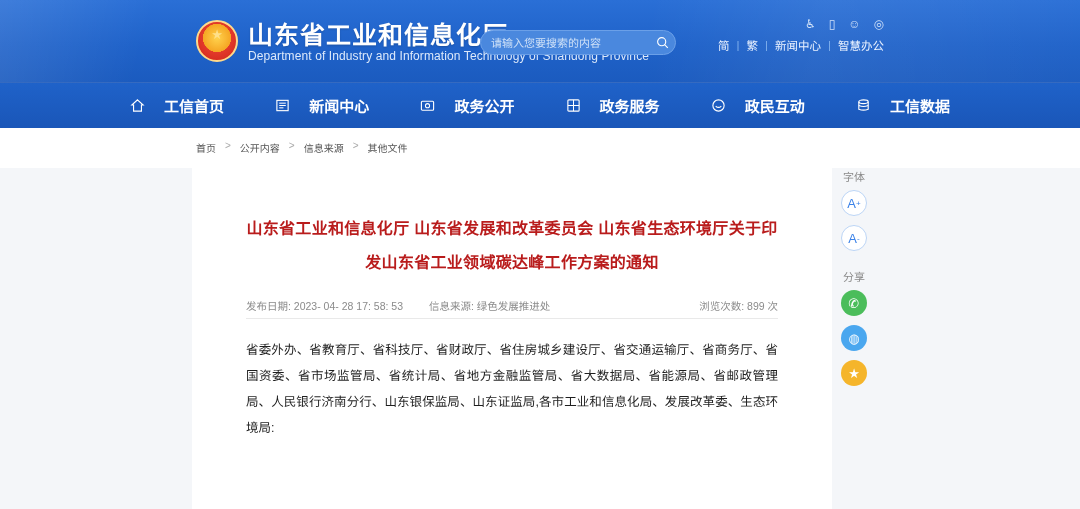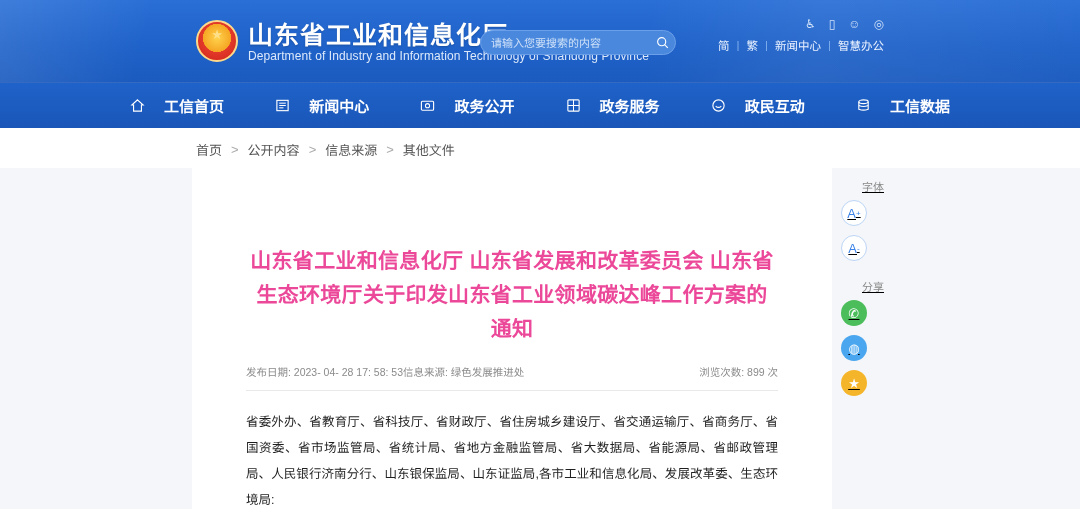--- a/index.html
+++ b/index.html
@@ -105,72 +105,72 @@
     color: #ffffff; font-size: 15px; font-weight: bold;
     cursor: pointer; white-space: nowrap;
   }
   .nav-ico { width: 15px; height: 15px; display: inline-block; }
   .nav-ico svg { display: block; }
 
   
   .crumb-band { height: 40px; background: #ffffff; position: relative; }
   .crumb {
     position: absolute; left: 196px; top: 12px;
-    font-size: 13px; color: #555555;
-    display: flex; align-items: center; gap: 9px;
+    font-size: 10px; color: #555555;
+    display: flex; gap: 9px;
   }
   .crumb a { color: #555555; text-decoration: none; }
   .crumb .gt { color: #aaaaaa; }
 
   
   .body-area {
     position: relative;
     background: #f4f6f9;
     height: 341px;
   }
   .paper {
     position: absolute; left: 192px; top: 0; width: 640px; min-height: 341px;
     background: #ffffff;
   }
   .paper-inner { padding: 44px 54px 0 54px; }
 
   .doc-title {
     text-align: center;
-    font-size: 21px; font-weight: bold; color: #ec4899;
-    line-height: 34px; letter-spacing: .3px; margin-top: 32px;
+    font-size: 16px; font-weight: bold; color: #b91c1c;
+    line-height: 34px; letter-spacing: .3px;
   }
 
   .meta {
     margin-top: 18px;
     display: flex; align-items: center;
     font-size: 10.5px; color: #8b8b8b;
     border-bottom: 1px solid #e9e9e9;
-    padding-bottom: 11px;
+    padding-bottom: 5px;
     text-align: center;
   }
   .meta .m1 { white-space: nowrap; }
-  .meta .m2 { white-space: nowrap; }
+  .meta .m2 { margin-left: 26px; white-space: nowrap; }
   .meta .m3 { margin-left: auto; white-space: nowrap; }
 
   .doc-no {
     text-align: center; margin-top: 18px;
     font-size: 13px; color: #1a1a1a; font-weight: bold;
   }
 
   .doc-body {
     margin-top: 18px;
     font-size: 12.5px; color: #1f1f1f; line-height: 26px;
     text-align: justify;
   }
   .doc-body p { margin: 0 0 2px 0; }
 
   
   .tools {
-    position: absolute; right: 196px; top: 10px;
-    width: 60px; text-align: right; text-decoration: underline;
+    position: absolute; right: 196px; top: 0;
+    width: 60px; text-align: center;
   }
   .tool-label { font-size: 11px; color: #8a8a8a; margin-bottom: 6px; }
   .tool-btn {
     width: 26px; height: 26px; border-radius: 50%;
     margin: 0 auto 9px auto;
     display: flex; align-items: center; justify-content: center;
     font-size: 13px; color: #ffffff; cursor: pointer;
     background: #3b82e8;
   }
   .tool-btn.outline { background: #ffffff; color: #3b82e8; border: 1px solid #bcd5f6; }

